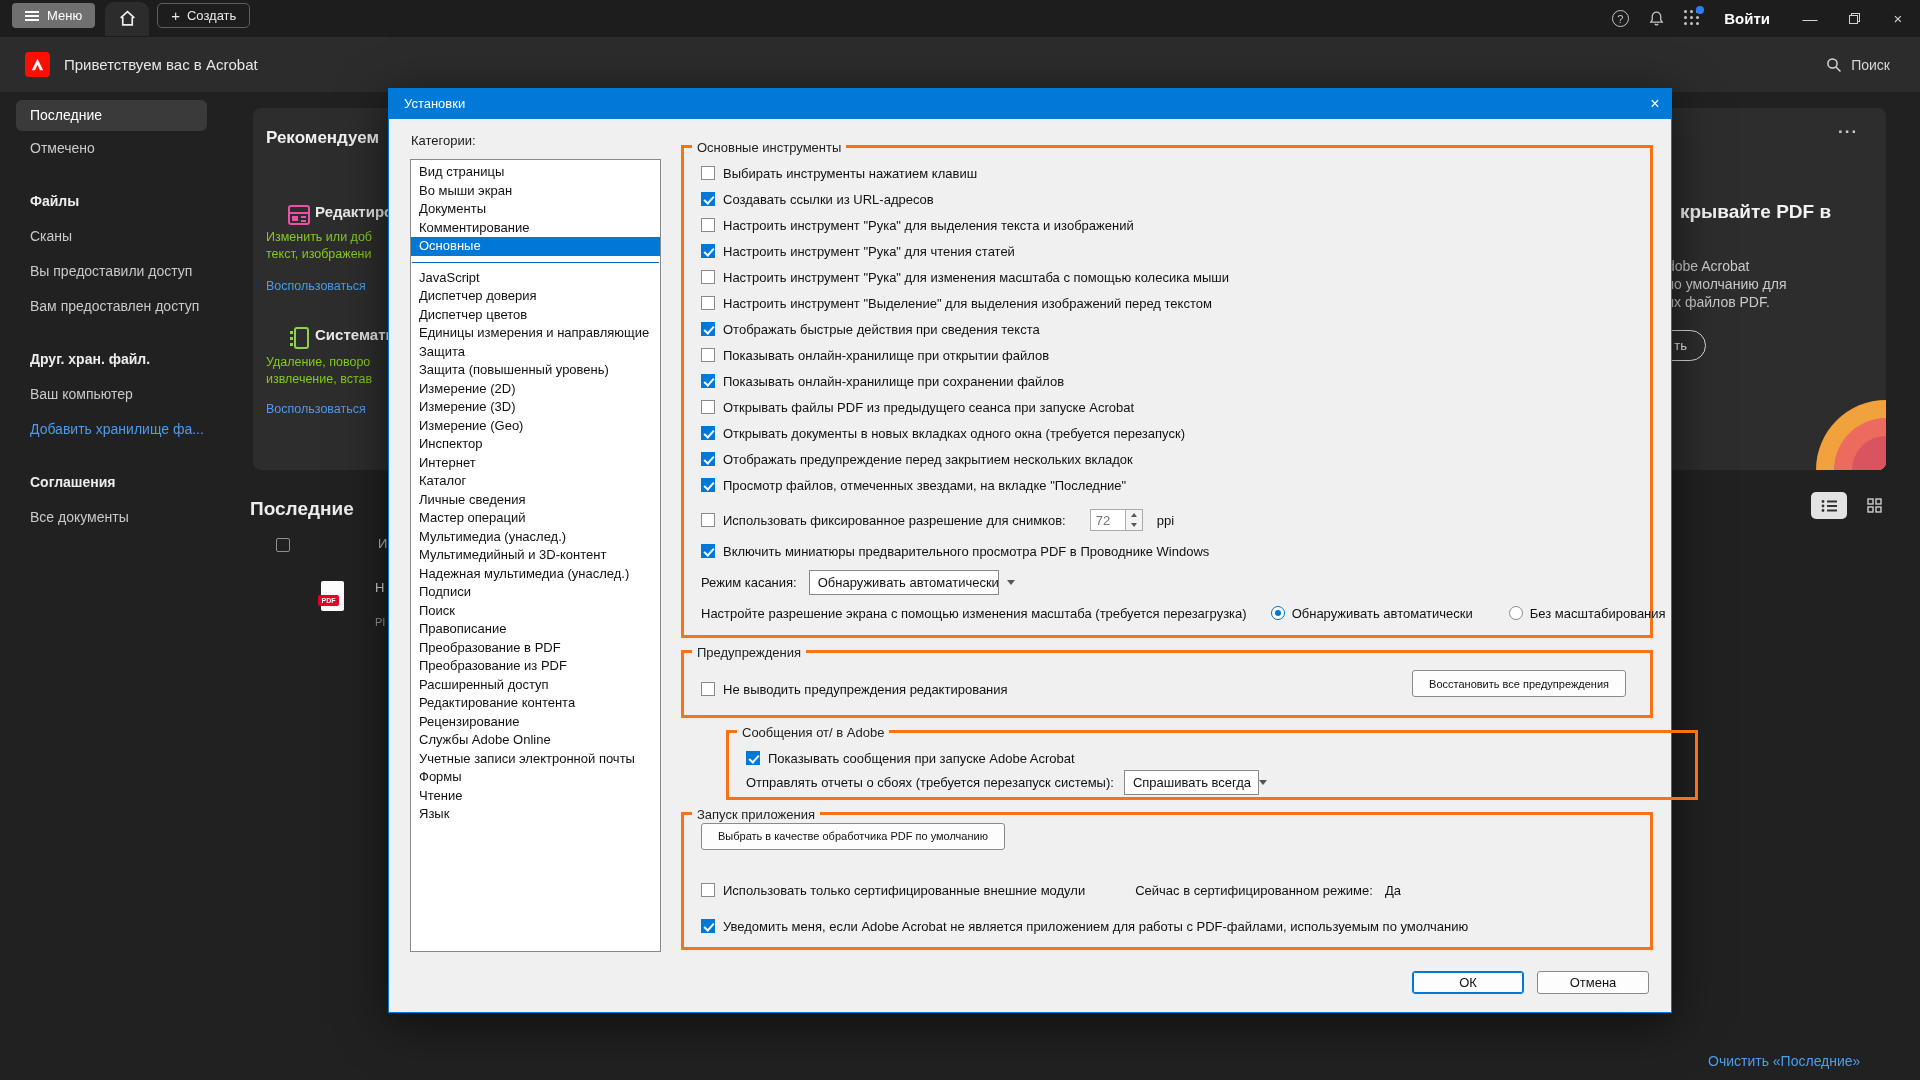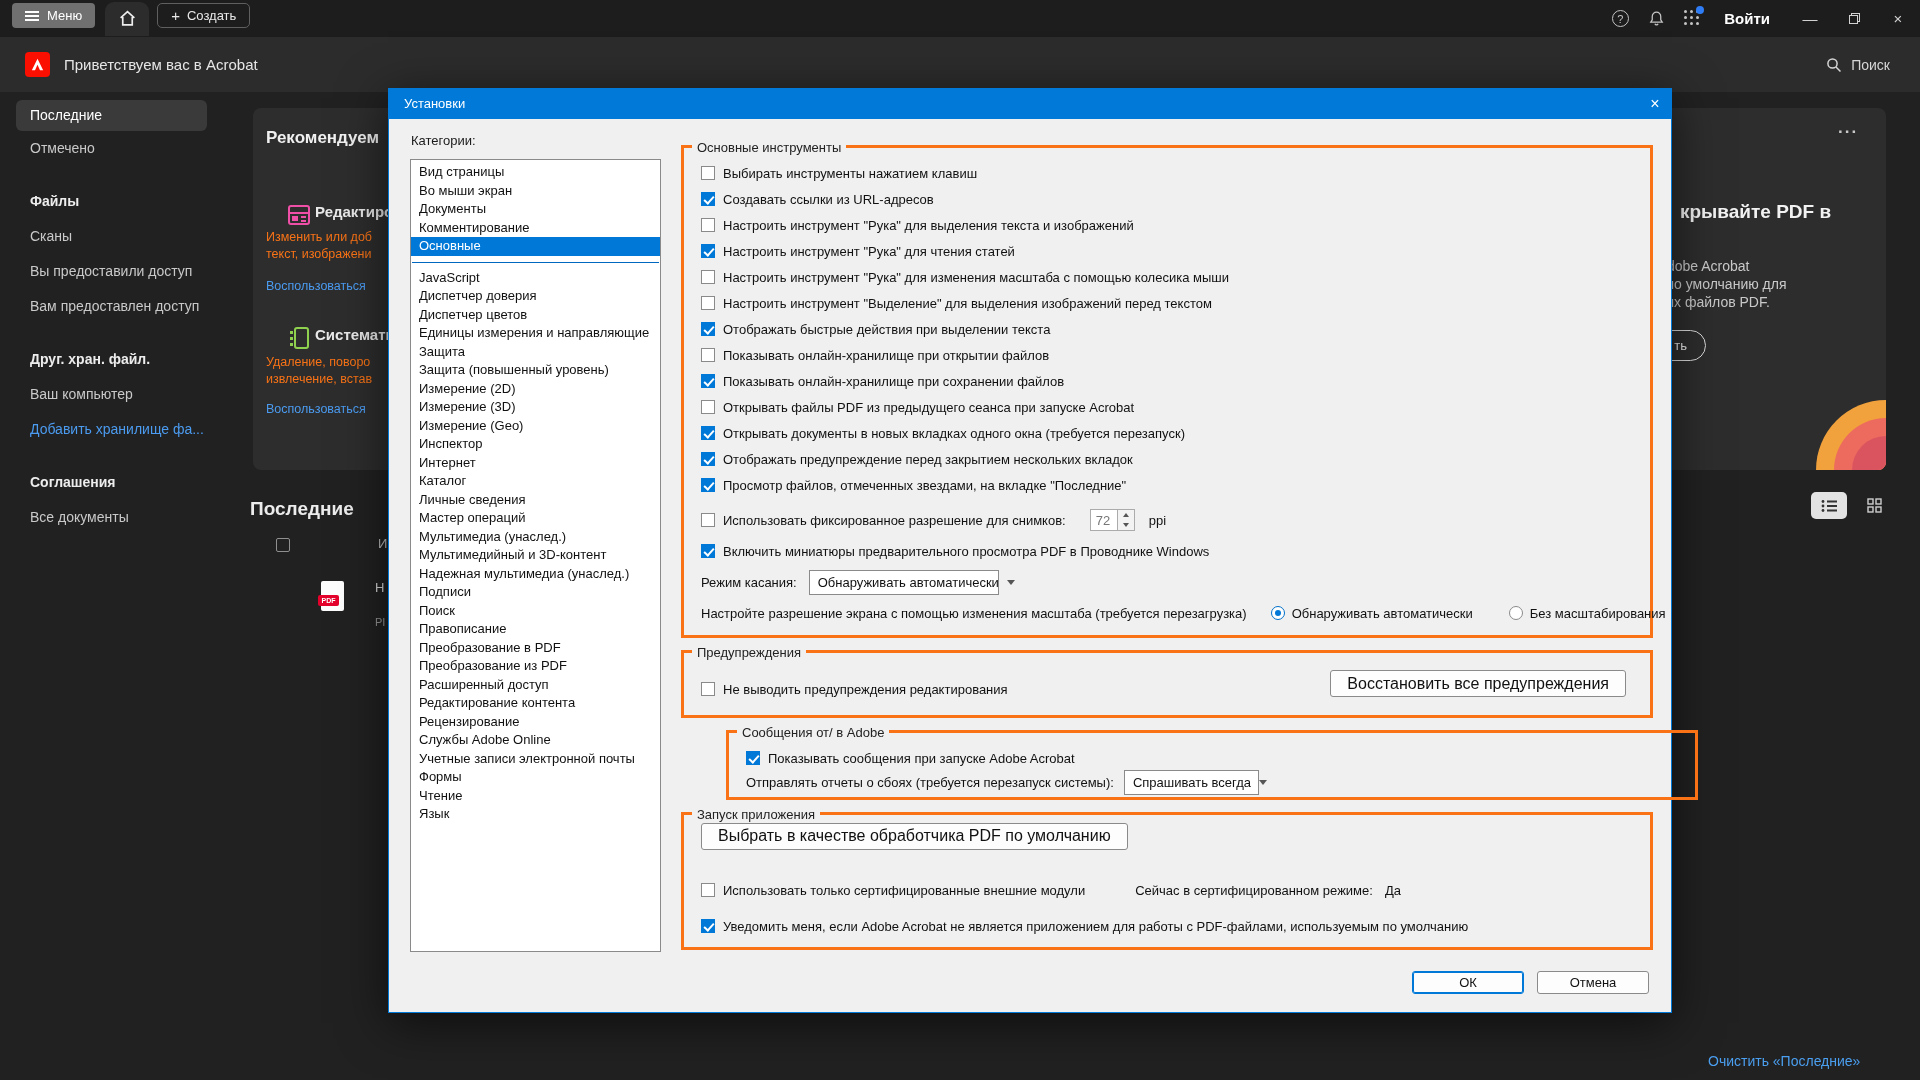--- a/index.html
+++ b/index.html
@@ -34,21 +34,21 @@
   .sidebar { position:absolute; top:92px; left:0; width:245px; bottom:0; font-size:14px; }
   .sb-item { height:35px; line-height:35px; padding-left:30px; color:#c9c9c9; white-space:nowrap; overflow:hidden; }
   .sb-item.sel { background:#3a3a3a; border-radius:6px; margin:8px 38px 0 16px; padding-left:14px; height:31px; line-height:31px; color:#fff; }
   .sb-header { height:35px; line-height:35px; padding-left:30px; color:#ededed; font-weight:bold; margin-top:18px; }
   .sb-link { color:#4b9bf0; }
 
   
   .reco-card { position:absolute; left:253px; top:108px; width:1633px; height:362px; background:#2d2d2d; border-radius:8px; overflow:hidden; }
   .reco-title { position:absolute; left:13px; top:20px; font-size:17px; font-weight:bold; color:#f0f0f0; white-space:nowrap; }
   .mini-card-title { position:absolute; font-size:15px; font-weight:bold; color:#e9e9e9; white-space:nowrap; }
-  .mini-line { position:absolute; font-size:12.5px; color:#f97316; white-space:nowrap;text-align:right; }
+  .mini-line { position:absolute; font-size:12.5px; color:#84cc16; white-space:nowrap;text-align:right; }
   .mini-link { position:absolute; font-size:12.5px; color:#4b9bf0; white-space:nowrap; }
   .more-dots { position:absolute; left:1585px; top:10px; color:#c9c9c9; font-size:17px; font-weight:bold; letter-spacing:2px; }
   .rc-head { position:absolute; left:1427px; top:93px; font-size:19px; font-weight:bold; color:#f2f2f2; white-space:nowrap; }
   .rc-line { position:absolute; font-size:14px; color:#c9c9c9; white-space:nowrap; }
   .rc-pill { position:absolute; left:1377px; top:222px; width:76px; height:31px; border:1.5px solid #dcdcdc; border-radius:16px; color:#e8e8e8; font-size:13px; display:flex; align-items:center; justify-content:flex-end; padding-right:18px; }
   .qwrap { position:absolute; right:0; bottom:0; width:70px; height:70px; overflow:hidden; }
   .q { position:absolute; right:0; bottom:0; border-top-left-radius:100%; }
   .q1 { width:70px; height:70px; background:#f2a23c; }
   .q2 { width:52px; height:52px; background:#ed6a5e; }
   .q3 { width:34px; height:34px; background:#da5460; }
@@ -80,35 +80,35 @@
   #grp-warn { top:531px; height:68px; }
   #grp-msg { top:611px; height:70px;margin-left:45px; }
   #grp-start { top:693px; height:138px; }
 
   .row { display:flex; align-items:center; height:26px; margin-left:17px; white-space:nowrap; }
   #tools-top { margin-top:12px; }
   .cb { width:14px; height:14px; border:1px solid #8a8a8a; background:#fff; display:inline-block; position:relative; flex:none; }
   .cb.on { background:#0078d7; border-color:#0078d7; }
   .cb.on::after { content:""; position:absolute; left:4px; top:1px; width:4px; height:8px; border:solid #fff; border-width:0 2px 2px 0; transform:rotate(42deg); }
   .cb-lab { margin-left:8px; color:#111; }
-  .snap-input { width:28px; height:22px; border:1px solid #ababab; color:#777; padding:0 5px; font-size:13px; background:#fff; margin-left:24px; font-family:"Liberation Sans",sans-serif; }
+  .snap-input { width:36px; height:22px; border:1px solid #ababab; color:#777; padding:0 5px; font-size:13px; background:#fff; margin-left:24px; font-family:"Liberation Sans",sans-serif; }
   .spin { width:17px; height:22px; border:1px solid #ababab; border-left:none; display:flex; flex-direction:column; background:#f3f3f3; }
   .spin > div { flex:1; display:flex; align-items:center; justify-content:center; }
   .tri-up { width:0; height:0; border-left:3px solid transparent; border-right:3px solid transparent; border-bottom:4px solid #555; }
   .tri-dn { width:0; height:0; border-left:3px solid transparent; border-right:3px solid transparent; border-top:4px solid #555; }
   .unit-lab { margin-left:14px; color:#111; }
   .select { height:25px; border:1px solid #8a8a8a; background:#fff; display:flex; align-items:center; padding:0 8px; color:#111; }
   .select .val { flex:1; }
   .chev { width:0; height:0; border-left:4px solid transparent; border-right:4px solid transparent; border-top:5px solid #555; margin-left:8px; }
   .radio { width:14px; height:14px; border-radius:50%; border:1px solid #8a8a8a; background:#fff; display:inline-block; position:relative; flex:none; }
   .radio.on { border-color:#0070c9; }
   .radio.on::after { content:""; position:absolute; left:3px; top:3px; width:6px; height:6px; border-radius:50%; background:#0078d7; }
   .r-lab { margin-left:7px; color:#111; }
   .plain-lab { color:#111; }
-  .win-push { height:27px; background:#fdfdfd; border:1px solid #8a8a8a; border-radius:3px; font-size:16px; color:#111; display:flex; align-items:center; justify-content:center; padding:0 16px; }
+  .win-push { height:27px; background:#fdfdfd; border:1px solid #8a8a8a; border-radius:3px; font-size:11px; color:#111; display:flex; align-items:center; justify-content:center; padding:0 16px; }
   .dlg-btn { position:absolute; top:852px; width:112px; height:23px; background:#fdfdfd; border:1px solid #8a8a8a; border-radius:3px; font-size:13px; color:#111; display:flex; align-items:center; justify-content:center; }
   #btn-ok { left:1023px; border-color:#0078d7; box-shadow:inset 0 0 0 1px #0078d7; }
   #btn-cancel { left:1148px; }
 </style>
 </head>
 <body>
 
 <div class="titlebar">
   <div class="tb-left">
     <div class="menu-btn">
@@ -329,21 +329,21 @@
           <div class="row">
             <span class="cb"></span>
             <span class="cb-lab">Настроить инструмент "Рука" для изменения масштаба с помощью колесика мыши</span>
           </div>
           <div class="row">
             <span class="cb"></span>
             <span class="cb-lab">Настроить инструмент "Выделение" для выделения изображений перед текстом</span>
           </div>
           <div class="row">
             <span class="cb on"></span>
-            <span class="cb-lab">Отображать быстрые действия при выделении текста</span>
+            <span class="cb-lab">Отображать быстрые действия при сведения текста</span>
           </div>
           <div class="row">
             <span class="cb"></span>
             <span class="cb-lab">Показывать онлайн-хранилище при открытии файлов</span>
           </div>
           <div class="row">
             <span class="cb on"></span>
             <span class="cb-lab">Показывать онлайн-хранилище при сохранении файлов</span>
           </div>
           <div class="row">

